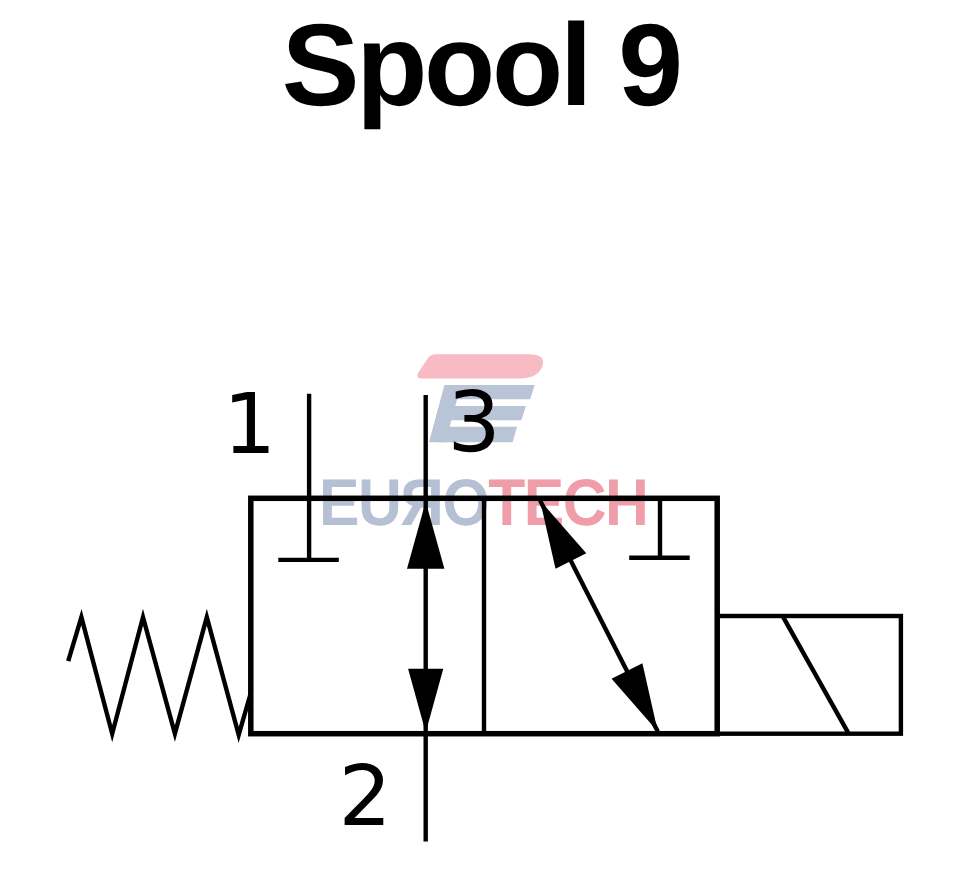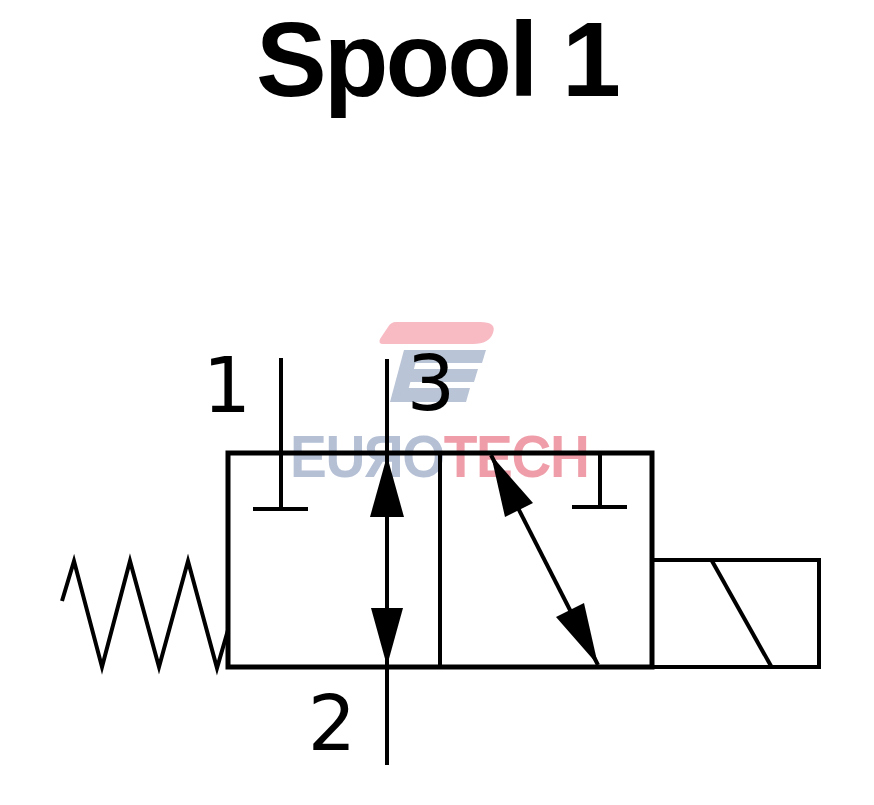--- a/index.html
+++ b/index.html
@@ -44,21 +44,21 @@
       <polygon points="39,38 111,38 107,51 35,51"></polygon>
       <polygon points="33,57 103,57 99,70 29,70"></polygon>
       <polygon points="27,76 95,76 91,90 23,90"></polygon>
     </g>
   </svg>
 
   <div class="wm-text">
     <span class="wm-euro">EUЯO</span><span class="wm-tech">TECH</span>
   </div>
 
-  <h1 class="title">Spool 1</h1>
+  <h1 class="title">Spool 9</h1>
 
   <div class="port-label port-1">1</div>
   <div class="port-label port-3">3</div>
   <div class="port-label port-2">2</div>
 
   <svg class="diagram-svg" width="874" height="805" viewBox="0 0 874 805">
     <g fill="none" stroke="#000000">
 
       <polyline stroke-width="4" points="62,601 74,561 102,667 130,561 159,667 188,561 217,668 228,630"></polyline>
 

